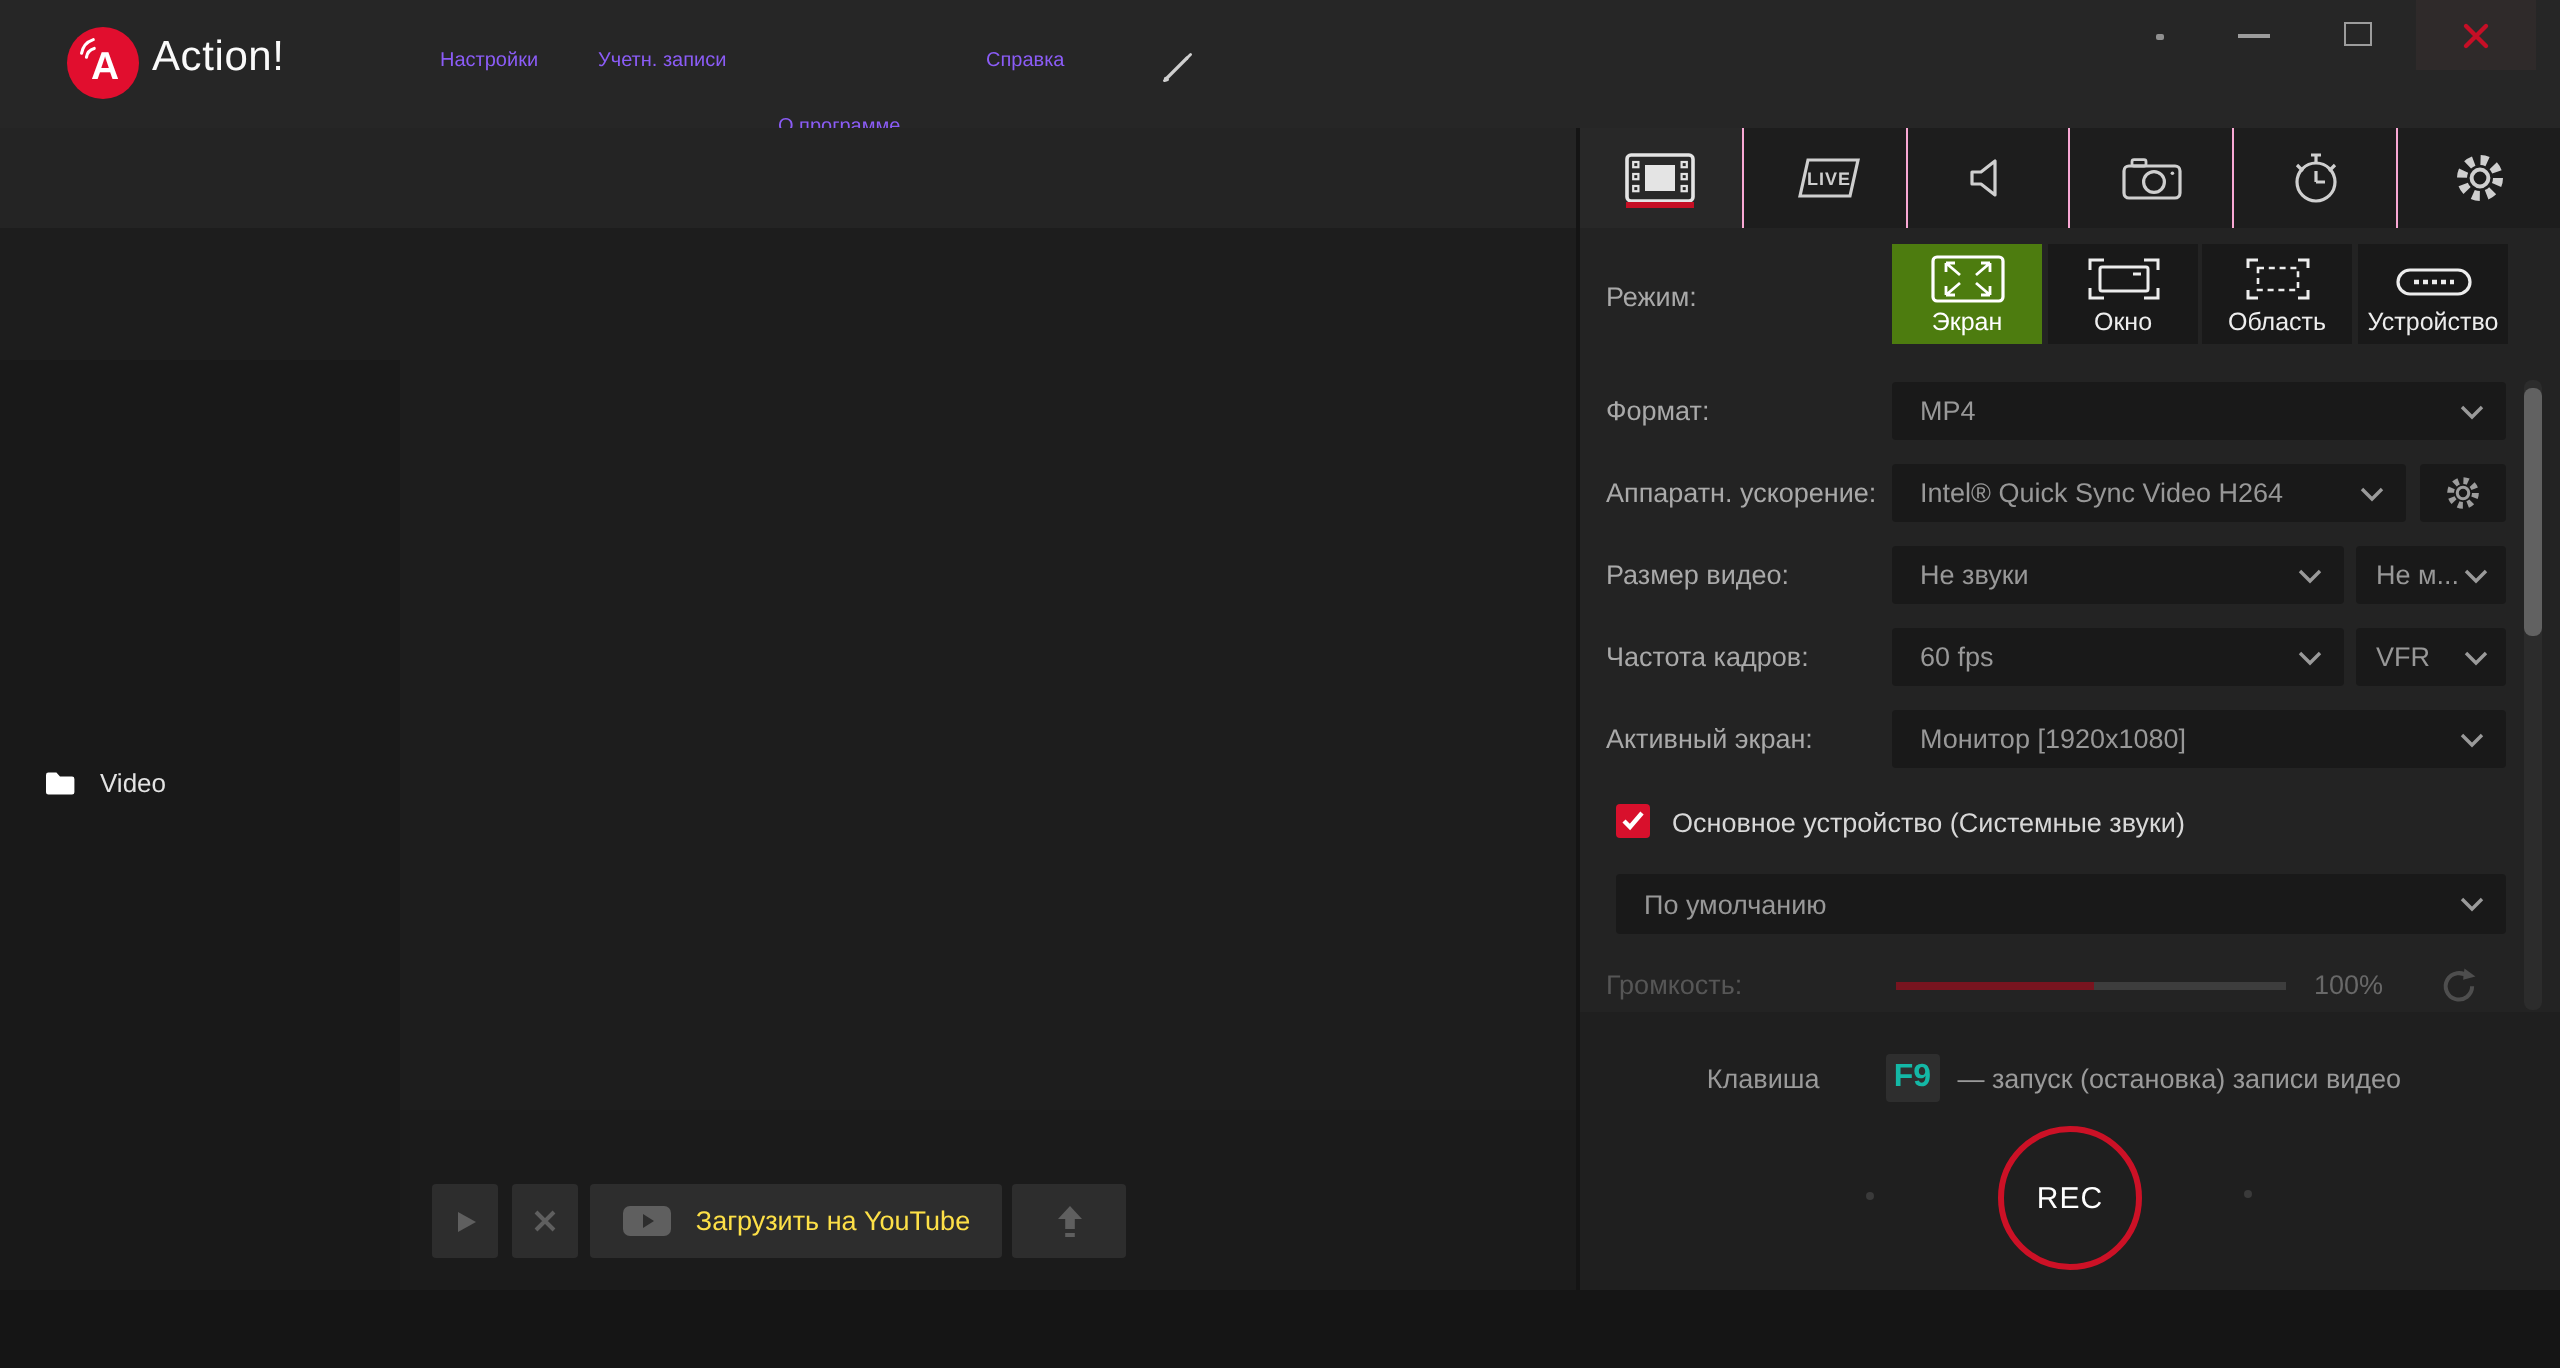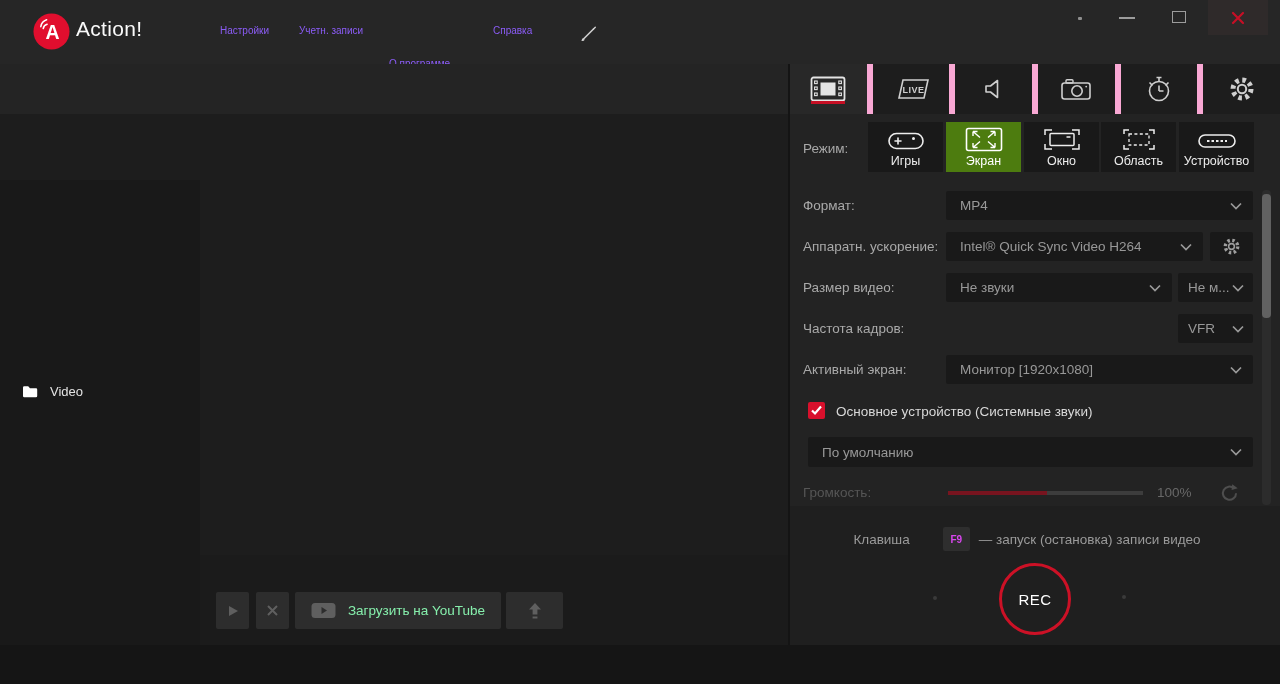--- a/index.html
+++ b/index.html
@@ -35,29 +35,29 @@
                   display:flex; align-items:center; justify-content:space-between; padding:0 13px; }
   .folder-path { font-size:13.5px; color:#cfcfcf; }
   .browse-dots { font-size:14px; color:#9f9f9f; letter-spacing:1px; }
 
   .sidebar { left:0; top:180px; width:200px; height:465px; background:#191919; }
   .folder-item { position:absolute; left:0; top:196px; width:200px; height:30px; display:flex; align-items:center; gap:12px; padding-left:22px; }
   .folder-item-label { font-size:13px; color:#e3e3e3; }
 
   .main-area { left:200px; top:180px; width:588px; height:375px; background:#1d1d1d; }
   .bottom-strip { left:200px; top:555px; width:588px; height:90px; background:#1b1b1b; }
-  .tb-btn { position:absolute; top:592px; height:37px; background:#2d2d2d; border-radius:2px; color:#86efac;
+  .tb-btn { position:absolute; top:592px; height:37px; background:#2d2d2d; border-radius:2px; color:#fde047;
             display:flex; align-items:center; justify-content:center; gap:12px; font-size:13.5px; }
 
   .v-divider { left:788px; top:64px; width:2px; height:581px; background:#141414; }
 
   
   .r-tabbar { left:790px; top:64px; width:490px; height:50px; display:flex; background:#1d1d1d; }
   .rtab { flex:1; position:relative; display:flex; align-items:center; justify-content:center;
-          background:#1d1d1d; border-right:6px solid #f9a8d4; color:#cfcfcf; }
+          background:#1d1d1d; border-right:1px solid #f9a8d4; color:#cfcfcf; }
   .rtab.active { background:#282828; }
   .rtab-underline { position:absolute; bottom:10px; left:50%; transform:translateX(-50%); width:34px; height:3px; background:#c50f24; }
 
   .settings-bg { left:790px; top:114px; width:490px; height:392px; background:#232323; }
   .rec-bg { left:790px; top:506px; width:490px; height:139px; background:#1f1f1f; }
 
   .row-label { position:absolute; font-size:13.5px; color:#a9a9a9; }
   .mode-btn { position:absolute; top:122px; width:75px; height:50px; background:#191919; color:#ededed;
               display:flex; flex-direction:column; align-items:center; justify-content:flex-end; padding-bottom:4px; gap:2px; }
   .mode-btn .mode-label { font-size:12.5px; }
@@ -76,21 +76,21 @@
   .vol-track { position:absolute; left:948px; top:491px; width:195px; height:4px; background:#3d3d3d; }
   .vol-fill { width:51%; height:4px; background:#78141f; }
   .vol-value { position:absolute; left:1157px; top:485px; font-size:13.5px; color:#686868; }
   .vol-reset { position:absolute; left:1216px; top:480px; width:26px; height:26px; display:flex; align-items:center; justify-content:center; }
 
   .scroll-track { position:absolute; left:1262px; top:190px; width:9px; height:315px; background:#2c2c2c; border-radius:4px; }
   .scroll-thumb { position:absolute; left:1262px; top:194px; width:9px; height:124px; background:#616161; border-radius:4px; }
 
   .hotkey-row { position:absolute; left:790px; top:527px; width:474px; height:24px; display:flex; align-items:center; justify-content:center; gap:9px; }
   .hotkey-text { font-size:13.5px; color:#9a9a9a; }
-  .key-box { width:27px; height:24px; background:#2e2e2e; border-radius:2px; color:#d946ef; font-size:10px; font-weight:bold;
+  .key-box { width:27px; height:24px; background:#2e2e2e; border-radius:2px; color:#14b8a6; font-size:16px; font-weight:bold;
              display:flex; align-items:center; justify-content:center;margin-left:24px; }
   .rec-btn { position:absolute; left:999px; top:563px; width:72px; height:72px; border:3px solid #cc1126; border-radius:50%;
              display:flex; align-items:center; justify-content:center; color:#ffffff; font-size:15px; letter-spacing:0.5px; }
   .rec-dot { position:absolute; width:4px; height:4px; border-radius:50%; background:#3a3a3a; }
 
   .statusbar { left:0; top:645px; width:1280px; height:39px; background:#151515; }
 </style>
 </head>
 <body>
 
@@ -237,28 +237,20 @@
         <circle cx="15" cy="15" r="4.2" fill="none" stroke="#cfcfcf" stroke-width="2"></circle>
       </svg>
     </div>
   </div>
 
   <div class="abs settings-bg"></div>
   <div class="abs rec-bg"></div>
 
   <div class="row-label" style="left:803px; top:141px;">Режим:</div>
 
-  <div class="mode-btn" style="left:868px;">
-    <svg width="38" height="23" viewBox="0 0 38 23">
-      <rect x="2" y="4.5" width="34" height="15" rx="7.5" fill="none" stroke="#ededed" stroke-width="1.6"></rect>
-      <path d="M11,9 v6 M8,12 h6" stroke="#ededed" stroke-width="1.6" stroke-linecap="round"></path>
-      <circle cx="26.5" cy="9.5" r="1.5" fill="#ededed"></circle>
-    </svg>
-    <span class="mode-label">Игры</span>
-  </div>
 
   <div class="mode-btn active" style="left:946px;">
     <svg width="38" height="25" viewBox="0 0 38 25">
       <rect x="1.5" y="1.5" width="35" height="22" rx="2" fill="none" stroke="#ffffff" stroke-width="1.6"></rect>
       <path d="M15,10.5 L8,4.5 M8,4.5 h4.5 M8,4.5 v4.5" stroke="#ffffff" stroke-width="1.4" fill="none"></path>
       <path d="M23,10.5 L30,4.5 M30,4.5 h-4.5 M30,4.5 v4.5" stroke="#ffffff" stroke-width="1.4" fill="none"></path>
       <path d="M15,14.5 L8,20.5 M8,20.5 h4.5 M8,20.5 v-4.5" stroke="#ffffff" stroke-width="1.4" fill="none"></path>
       <path d="M23,14.5 L30,20.5 M30,20.5 h-4.5 M30,20.5 v-4.5" stroke="#ffffff" stroke-width="1.4" fill="none"></path>
     </svg>
     <span class="mode-label">Экран</span>
@@ -319,20 +311,26 @@
       </svg>
   </div>
   <div class="dd" style="left:1178px; top:273px; width:75px; padding:0 9px 0 10px;">
     <span class="dd-text">Не м...</span>
     <svg width="12" height="8" viewBox="0 0 12 8">
         <path d="M1,1.5 L6,6.5 L11,1.5" stroke="#9a9a9a" stroke-width="1.7" fill="none"></path>
       </svg>
   </div>
 
   <div class="row-label" style="left:803px; top:321px;">Частота кадров:</div>
+  <div class="dd" style="left:946px; top:314px; width:226px;">
+    <span class="dd-text">60 fps</span>
+    <svg width="12" height="8" viewBox="0 0 12 8">
+        <path d="M1,1.5 L6,6.5 L11,1.5" stroke="#9a9a9a" stroke-width="1.7" fill="none"></path>
+      </svg>
+  </div>
   <div class="dd" style="left:1178px; top:314px; width:75px; padding:0 9px 0 10px;">
     <span class="dd-text">VFR</span>
     <svg width="12" height="8" viewBox="0 0 12 8">
         <path d="M1,1.5 L6,6.5 L11,1.5" stroke="#9a9a9a" stroke-width="1.7" fill="none"></path>
       </svg>
   </div>
 
   <div class="row-label" style="left:803px; top:362px;">Активный экран:</div>
   <div class="dd" style="left:946px; top:355px; width:307px;">
     <span class="dd-text">Монитор [1920x1080]</span>

